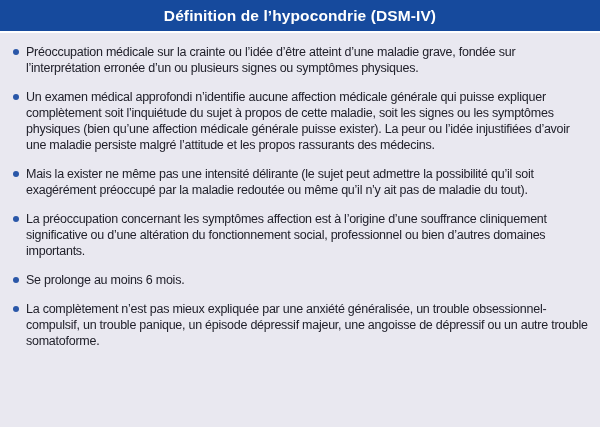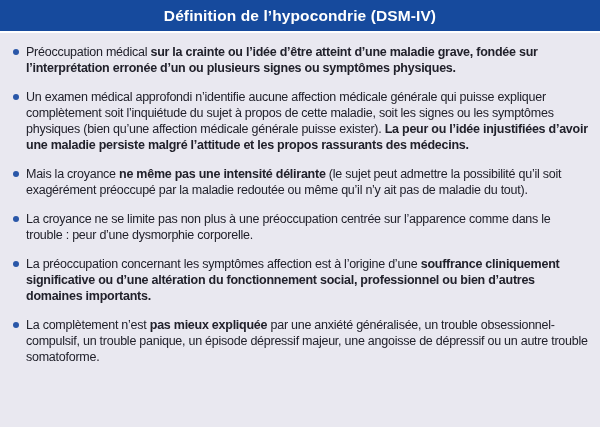--- a/index.html
+++ b/index.html
@@ -44,50 +44,50 @@
     color:var(--text);
   }
   .bullet-dot{
     flex:0 0 auto;
     width:6px;height:6px;
     border-radius:50%;
     background:var(--bullet);
     margin:5px 7px 0 1px;
   }
   .bullet-text{flex:1 1 auto;}
-  .seg-bold{font-weight:bold;}
+  .seg-bold{font-weight:normal;}
 </style>
 </head>
 <body>
 
 <div class="box">
   <div class="header">
     <span>Définition de l’hypocondrie (DSM-IV)</span>
   </div>
   <div class="body">
     <div id="bullet-list">
         <div class="bullet-item">
           <span class="bullet-dot"></span>
-          <span class="bullet-text"><span class="seg-regular">Préoccupation médical </span><span class="seg-bold">sur la crainte ou l’idée d’être atteint d’une maladie grave, fondée sur l’interprétation erronée d’un ou plusieurs signes ou symptômes physiques.</span></span>
+          <span class="bullet-text"><span class="seg-regular">Préoccupation médicale </span><span class="seg-bold">sur la crainte ou l’idée d’être atteint d’une maladie grave, fondée sur l’interprétation erronée d’un ou plusieurs signes ou symptômes physiques.</span></span>
         </div>
         <div class="bullet-item">
           <span class="bullet-dot"></span>
           <span class="bullet-text"><span class="seg-regular">Un examen médical approfondi n’identifie aucune affection médicale générale qui puisse expliquer complètement soit l’inquiétude du sujet à propos de cette maladie, soit les signes ou les symptômes physiques (bien qu’une affection médicale générale puisse exister). </span><span class="seg-bold">La peur ou l’idée injustifiées d’avoir une maladie persiste malgré l’attitude et les propos rassurants des médecins.</span></span>
         </div>
         <div class="bullet-item">
           <span class="bullet-dot"></span>
-          <span class="bullet-text"><span class="seg-regular">Mais la croyance </span><span class="seg-bold">ne même pas une intensité délirante</span><span class="seg-regular"> (le sujet peut admettre la possibilité qu’il soit exagérément préoccupé par la maladie redoutée ou même qu’il n’y ait pas de maladie du tout).</span></span>
-        </div>
-        <div class="bullet-item">
-          <span class="bullet-dot"></span>
-          <span class="bullet-text"><span class="seg-regular">La croyance ne se limite pas non plus à une préoccupation centrée sur l’apparence comme dans le trouble : peur d’une dysmorphie corporelle.</span></span>
+          <span class="bullet-text"><span class="seg-regular">Mais la exister </span><span class="seg-bold">ne même pas une intensité délirante</span><span class="seg-regular"> (le sujet peut admettre la possibilité qu’il soit exagérément préoccupé par la maladie redoutée ou même qu’il n’y ait pas de maladie du tout).</span></span>
         </div>
         <div class="bullet-item">
           <span class="bullet-dot"></span>
           <span class="bullet-text"><span class="seg-regular">La préoccupation concernant les symptômes affection est à l’origine d’une </span><span class="seg-bold">souffrance cliniquement significative ou d’une altération du fonctionnement social, professionnel ou bien d’autres domaines importants.</span></span>
+        </div>
+        <div class="bullet-item">
+          <span class="bullet-dot"></span>
+          <span class="bullet-text"><span class="seg-regular">Se prolonge </span><span class="seg-bold">au moins 6 mois</span><span class="seg-regular">.</span></span>
         </div>
         <div class="bullet-item">
           <span class="bullet-dot"></span>
           <span class="bullet-text"><span class="seg-regular">La complètement n’est </span><span class="seg-bold">pas mieux expliquée</span><span class="seg-regular"> par une anxiété généralisée, un trouble obsessionnel-compulsif, un trouble panique, un épisode dépressif majeur, une angoisse de dépressif ou un autre trouble somatoforme.</span></span>
         </div>
       </div>
   </div>
 </div>
 
 </body></html>

